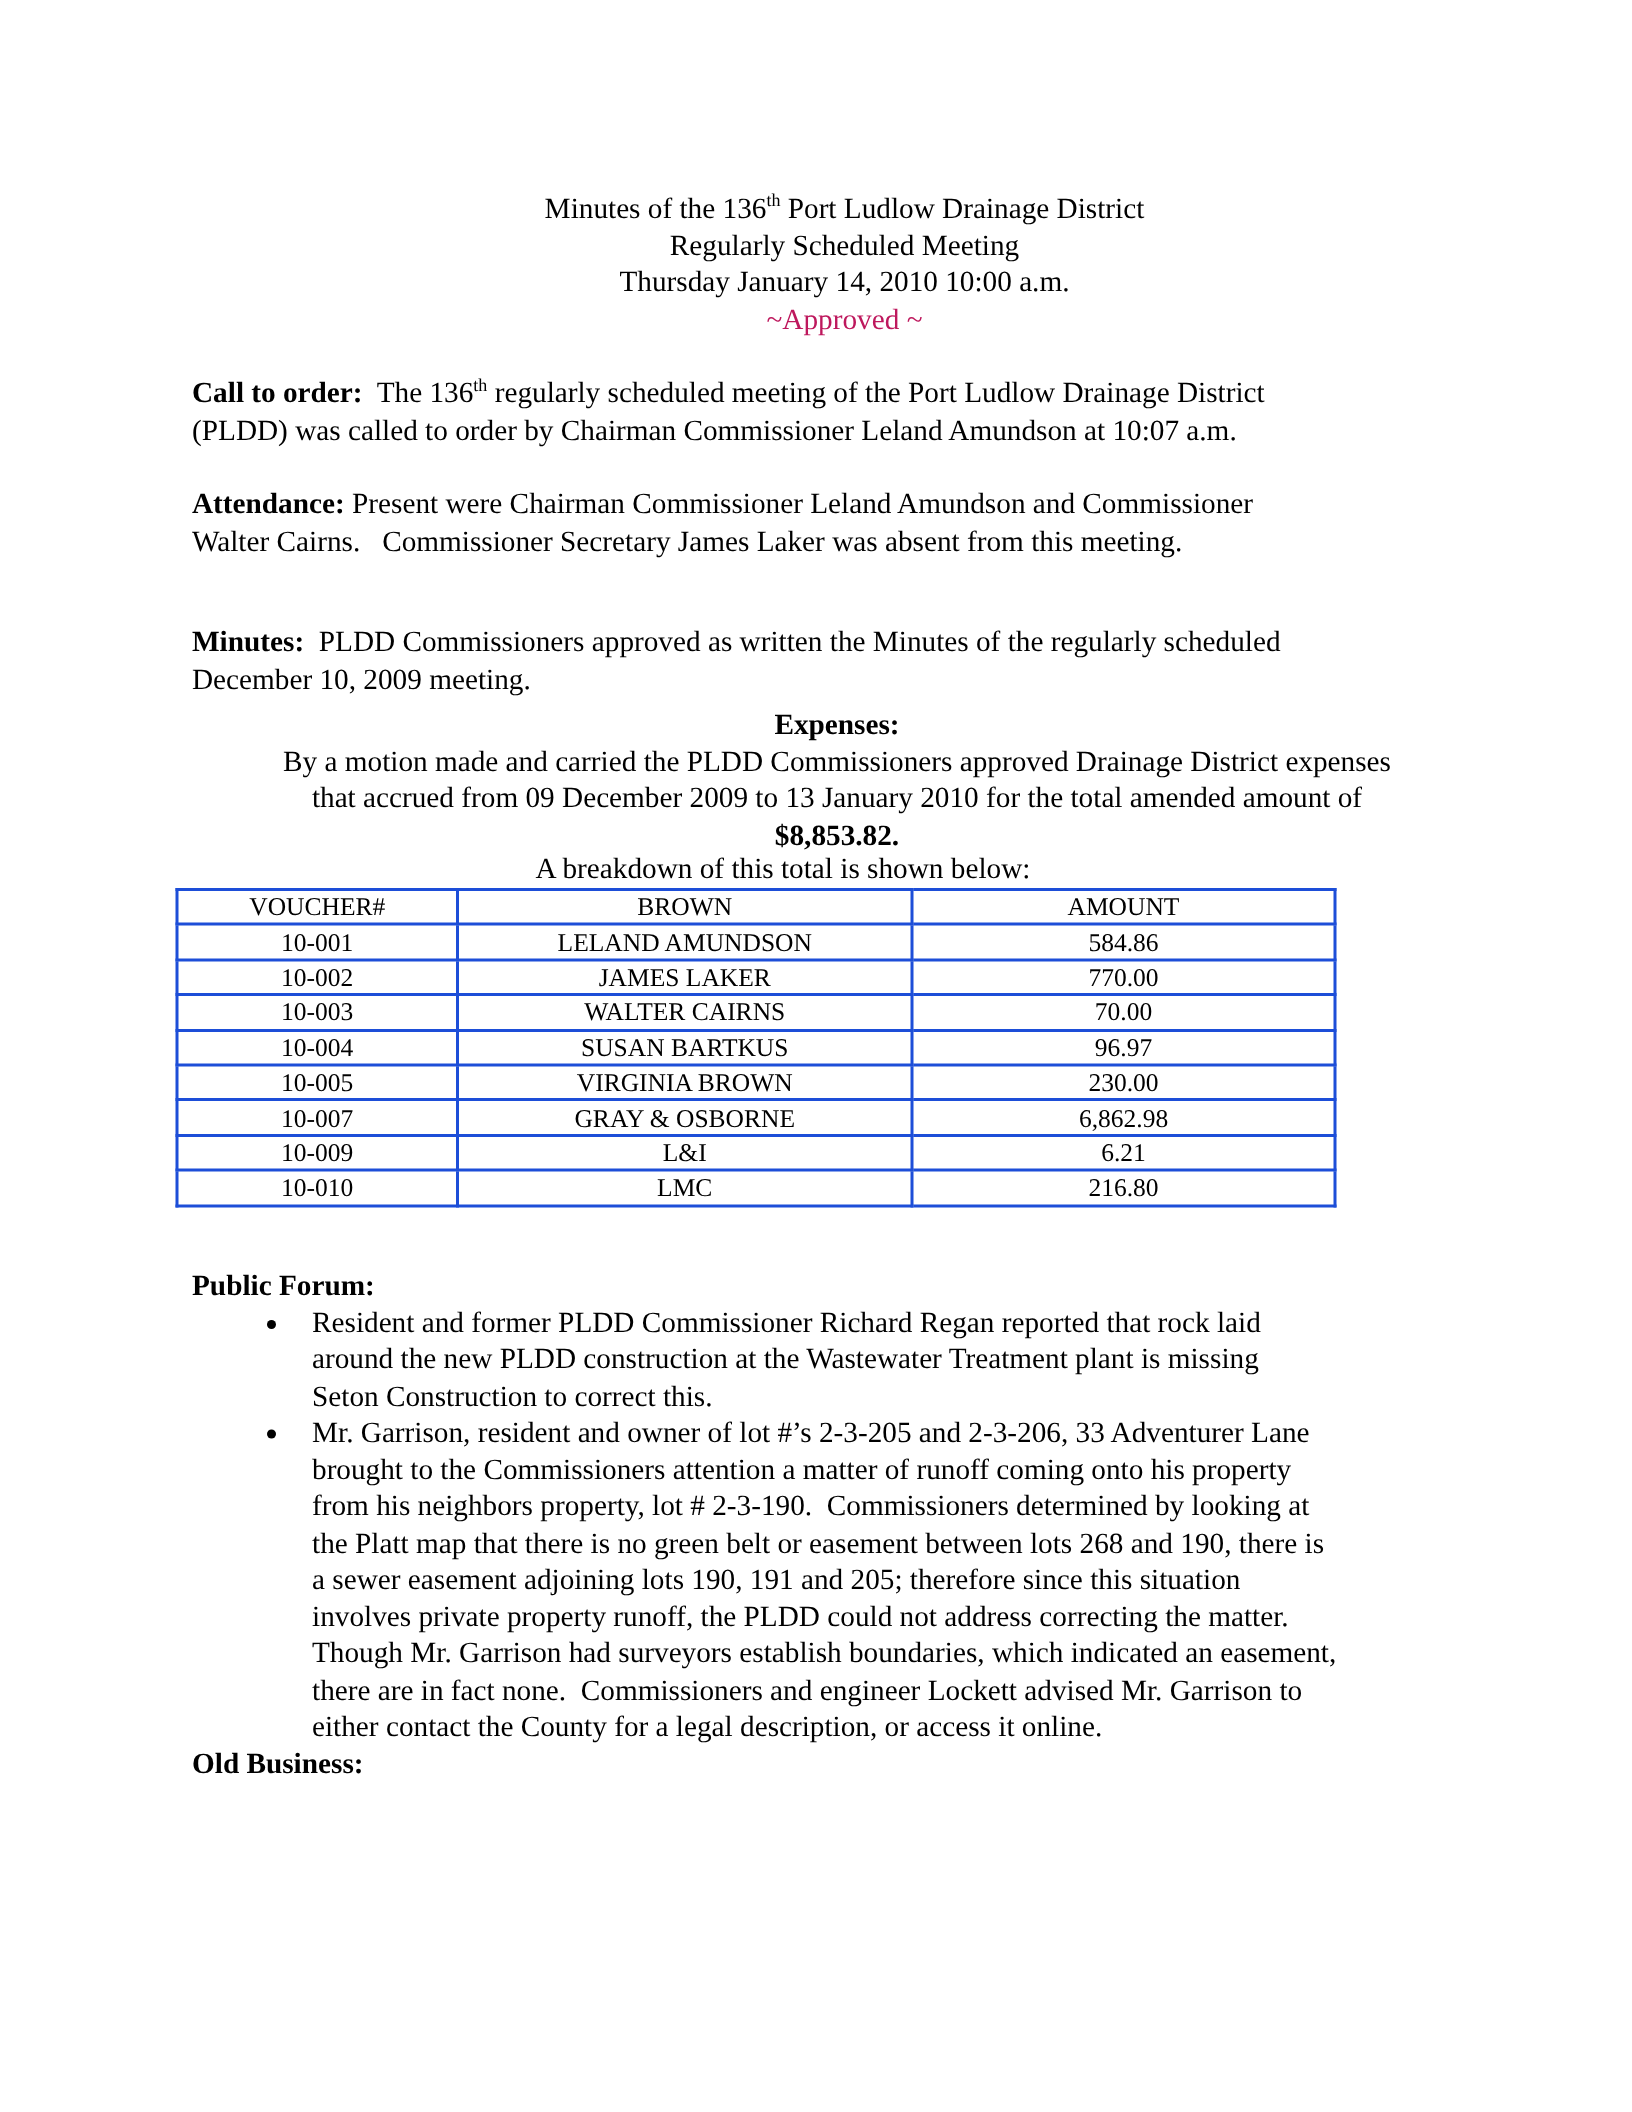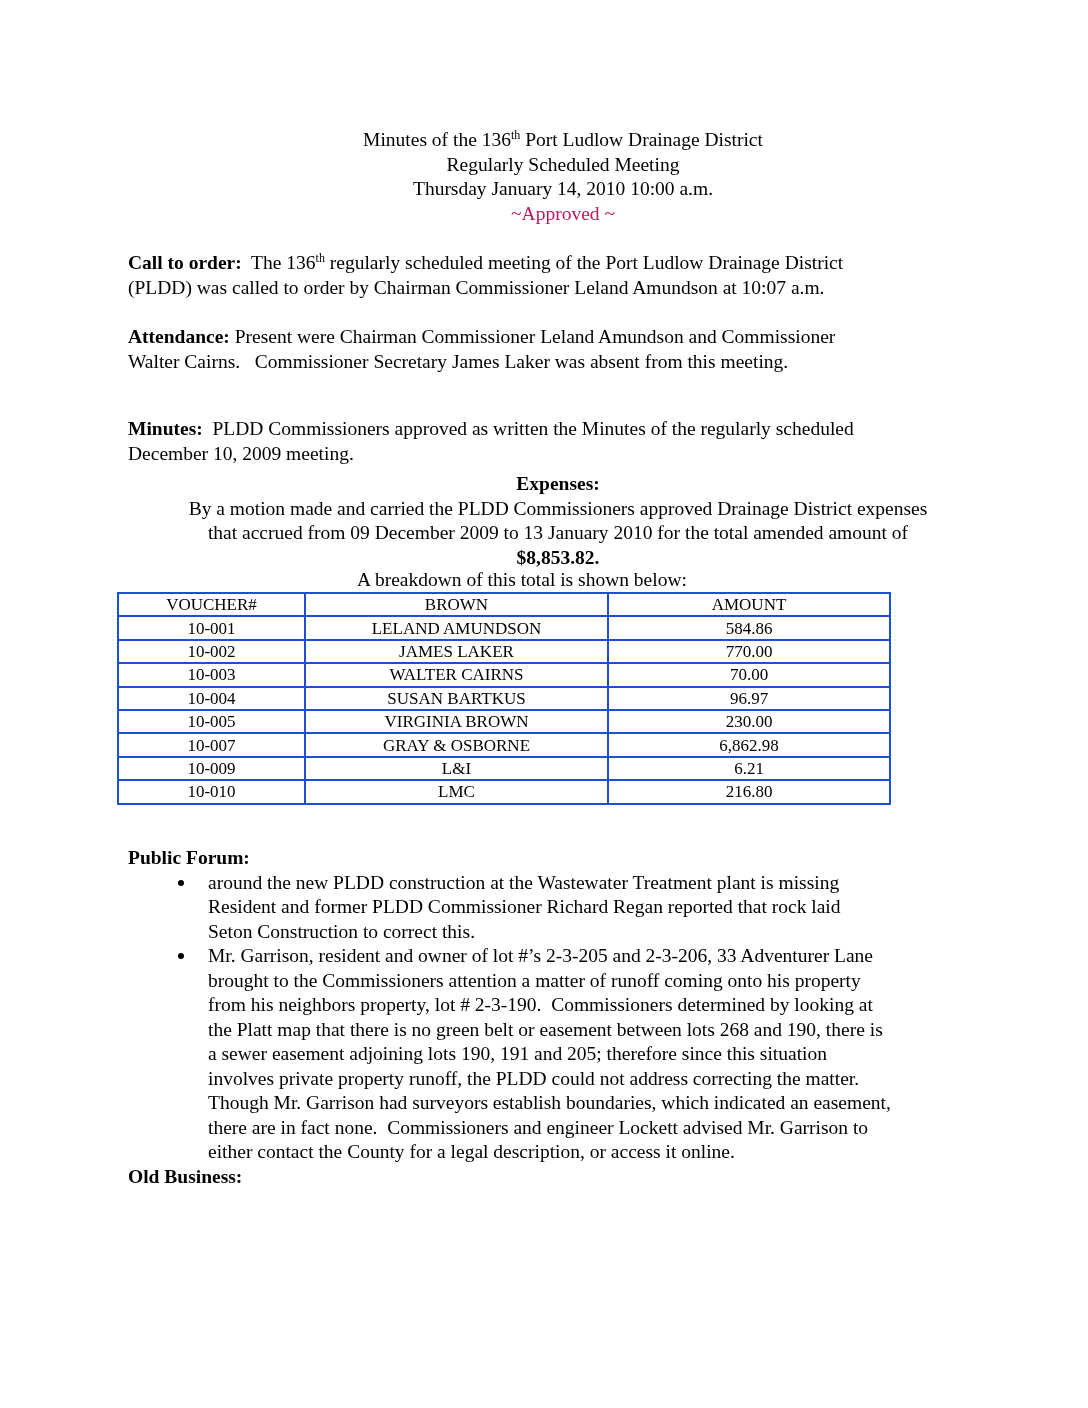--- a/index.html
+++ b/index.html
@@ -120,22 +120,22 @@
         <td>LMC</td>
         <td>216.80</td>
       </tr>
   </tbody>
 </table>
 
 <div class="abs bullet-list" style="top:846px;">
   <div class="line"><b>Public Forum:</b></div>
   <div class="bullet-item">
     <span class="bullet-dot"></span>
+    <div class="line">Resident and former PLDD Commissioner Richard Regan reported that rock laid</div>
     <div class="line">around the new PLDD construction at the Wastewater Treatment plant is missing</div>
-    <div class="line">Resident and former PLDD Commissioner Richard Regan reported that rock laid</div>
     <div class="line">Seton Construction to correct this.</div>
   </div>
   <div class="bullet-item">
     <span class="bullet-dot"></span>
     <div class="line">Mr. Garrison, resident and owner of lot #’s 2-3-205 and 2-3-206, 33 Adventurer Lane</div>
     <div class="line">brought to the Commissioners attention a matter of runoff coming onto his property</div>
     <div class="line" style="white-space:pre">from his neighbors property, lot # 2-3-190.  Commissioners determined by looking at</div>
     <div class="line">the Platt map that there is no green belt or easement between lots 268 and 190, there is</div>
     <div class="line">a sewer easement adjoining lots 190, 191 and 205; therefore since this situation</div>
     <div class="line">involves private property runoff, the PLDD could not address correcting the matter.</div>

